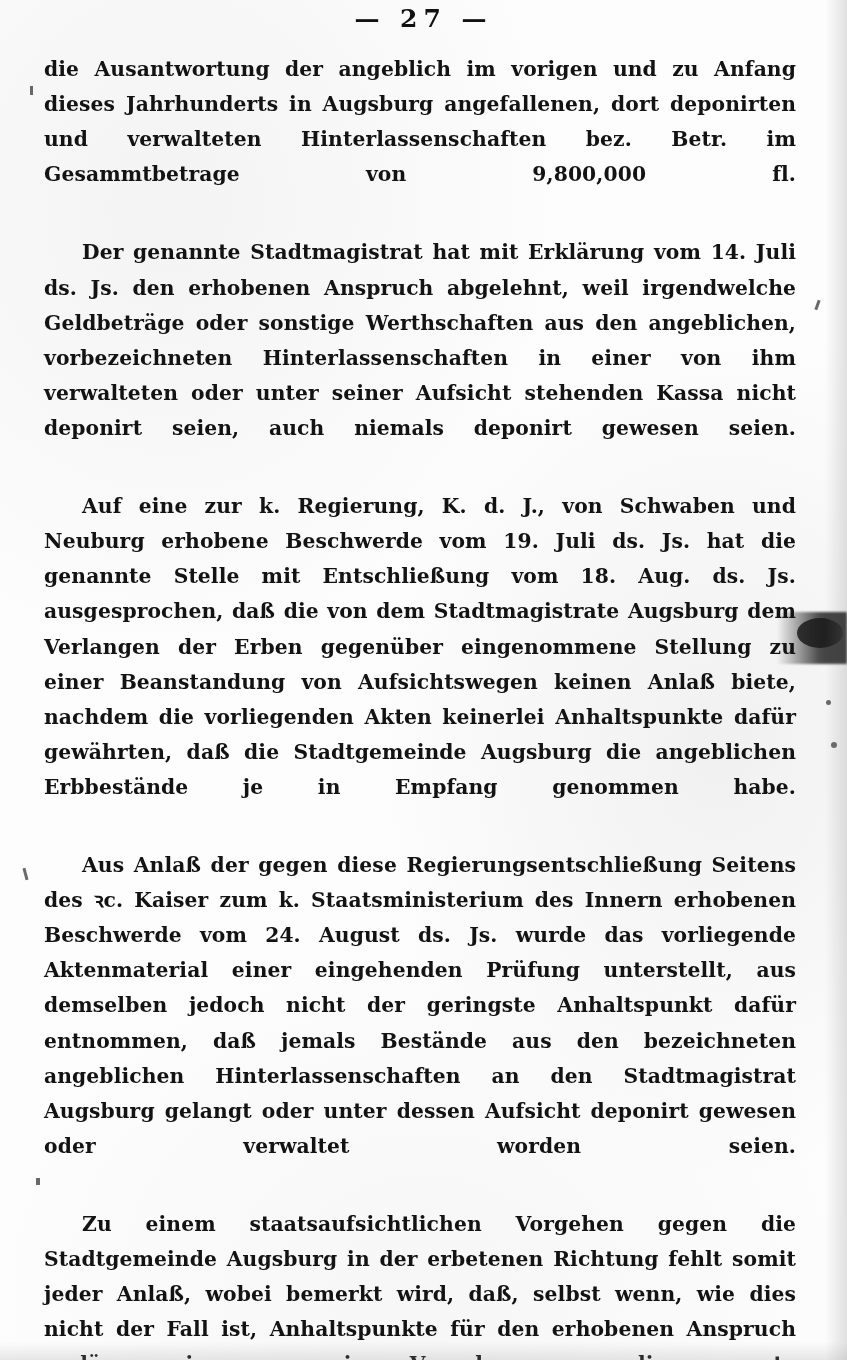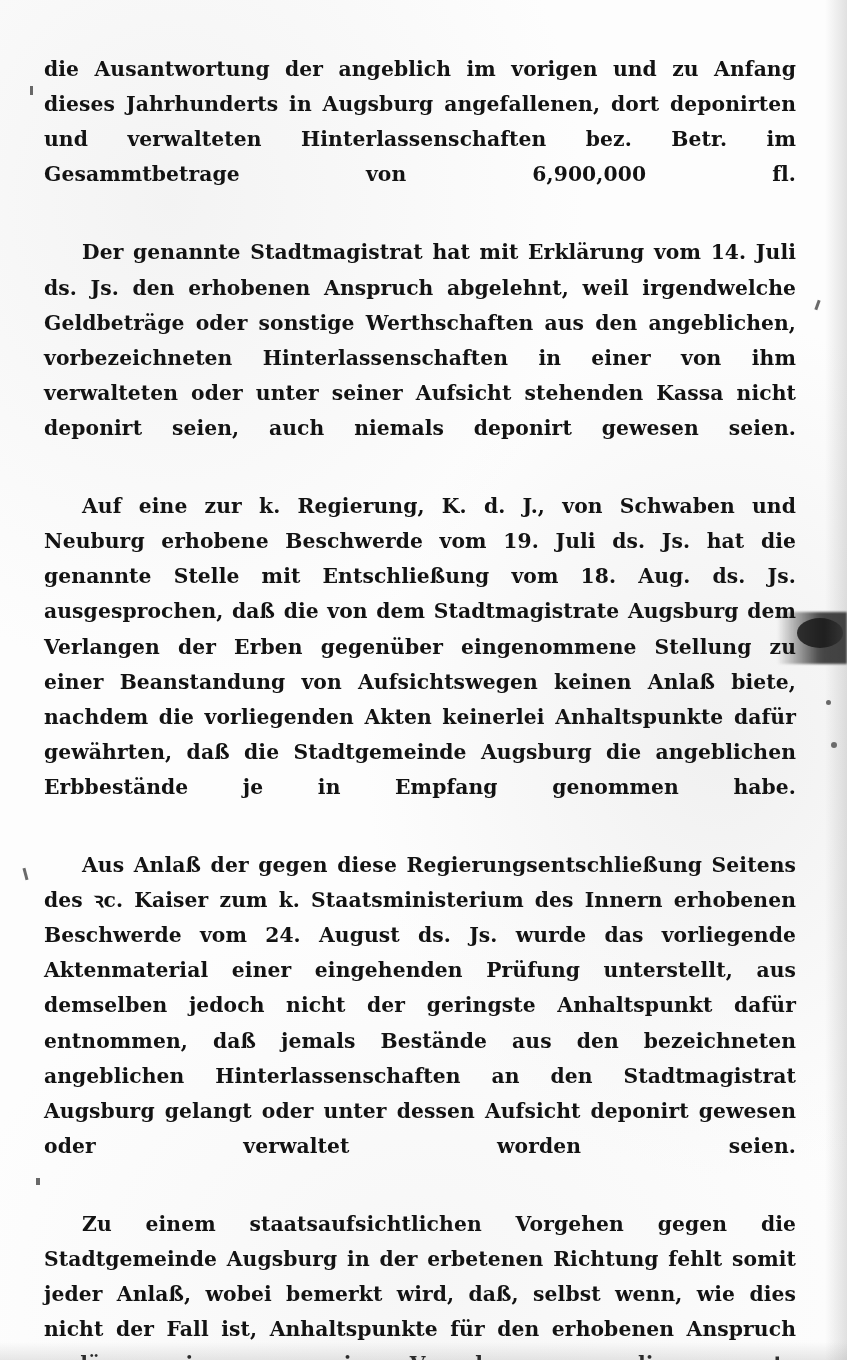--- a/index.html
+++ b/index.html
@@ -106,23 +106,24 @@
     height: 18px;
     background: linear-gradient(180deg, rgba(170,170,170,0) 0%, rgba(150,150,150,0.22) 100%);
     pointer-events: none;
   }
 </style>
 </head>
 <body>
 
 <div class="page">
 
+  <div class="page-number">—  27  —</div>
 
   <div class="text-body">
-    <p class="para">die Ausantwortung der angeblich im vorigen und zu Anfang dieses Jahrhunderts in Augsburg angefallenen, dort deponirten und verwalteten Hinterlassenschaften bez. Betr. im Gesammtbetrage von 6,900,000 fl.</p>
+    <p class="para">die Ausantwortung der angeblich im vorigen und zu Anfang dieses Jahrhunderts in Augsburg angefallenen, dort deponirten und verwalteten Hinterlassenschaften bez. Betr. im Gesammtbetrage von 9,800,000 fl.</p>
     <p class="para indent">Der genannte Stadtmagistrat hat mit Erklärung vom 14. Juli ds. Js. den erhobenen Anspruch abgelehnt, weil irgendwelche Geldbeträge oder sonstige Werthschaften aus den angeblichen, vorbezeichneten Hinterlassenschaften in einer von ihm verwalteten oder unter seiner Aufsicht stehenden Kassa nicht deponirt seien, auch niemals deponirt gewesen seien.</p>
     <p class="para indent">Auf eine zur k. Regierung, K. d. J., von Schwaben und Neuburg erhobene Beschwerde vom 19. Juli ds. Js. hat die genannte Stelle mit Entschließung vom 18. Aug. ds. Js. ausgesprochen, daß die von dem Stadtmagistrate Augsburg dem Verlangen der Erben gegenüber eingenommene Stellung zu einer Beanstandung von Aufsichtswegen keinen Anlaß biete, nachdem die vorliegenden Akten keinerlei Anhaltspunkte dafür gewährten, daß die Stadtgemeinde Augsburg die angeblichen Erbbestände je in Empfang genommen habe.</p>
     <p class="para indent">Aus Anlaß der gegen diese Regierungsentschließung Seitens des ꝛc. Kaiser zum k. Staatsministerium des Innern erhobenen Beschwerde vom 24. August ds. Js. wurde das vorliegende Aktenmaterial einer eingehenden Prüfung unterstellt, aus demselben jedoch nicht der geringste Anhaltspunkt dafür entnommen, daß jemals Bestände aus den bezeichneten angeblichen Hinterlassenschaften an den Stadtmagistrat Augsburg gelangt oder unter dessen Aufsicht deponirt gewesen oder verwaltet worden seien.</p>
     <p class="para indent">Zu einem staatsaufsichtlichen Vorgehen gegen die Stadtgemeinde Augsburg in der erbetenen Richtung fehlt somit jeder Anlaß, wobei bemerkt wird, daß, selbst wenn, wie dies nicht der Fall ist, Anhaltspunkte für den erhobenen Anspruch vorlägen, ein zwangsweises Vorgehen gegen die genannte Stadtgemeinde im Hinblicke auf die gesetzliche Bestimmung in Art. 157 Abs. 8 der Gemeindeordnung für die Landestheile diesseits des Rheins vom 29. April 1869 nur auf Grund einer rechtskräftigen Entscheidung erfolgen könnte.</p>
 
   </div>
 
   <div class="edge-smudge" style="top:612px; right:0; width:70px; height:52px;"></div>
   <div class="blotch" style="top:618px; right:4px; width:46px; height:30px;"></div>
   <div class="speck" style="top:300px; right:28px; width:3px; height:10px; transform:rotate(20deg);"></div>

